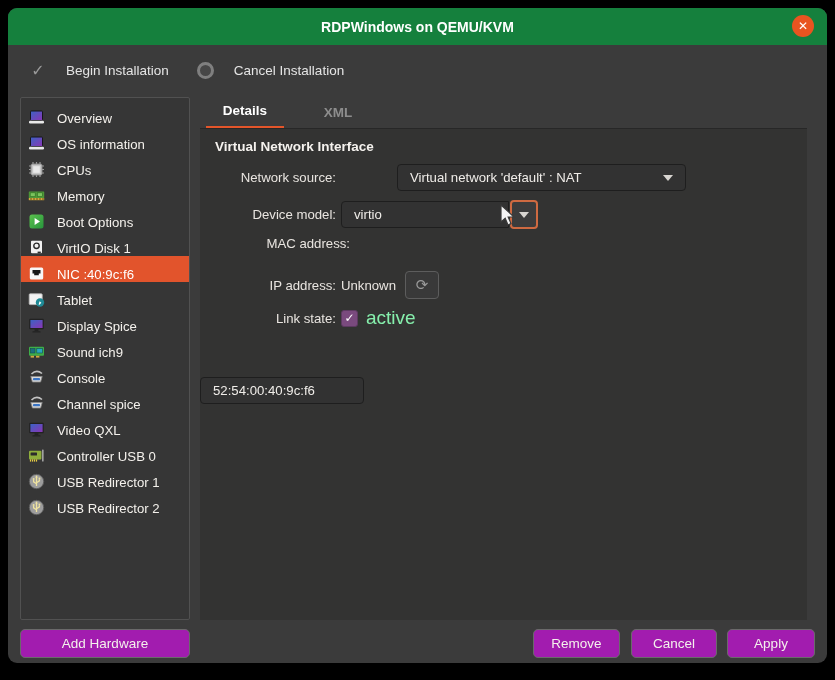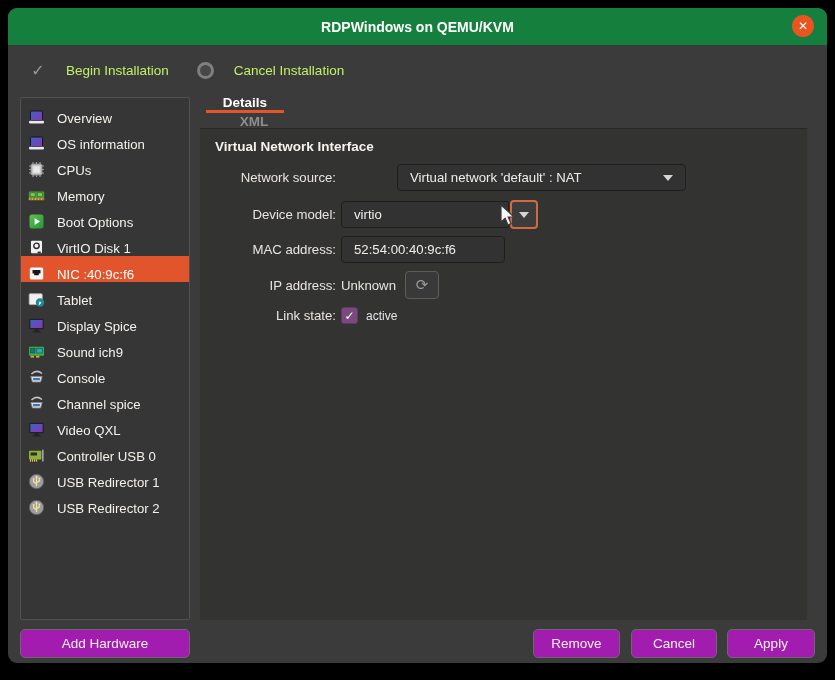--- a/index.html
+++ b/index.html
@@ -9,32 +9,32 @@
   
   .titlebar{position:relative;height:37px;background:#15803d;display:flex;align-items:center;justify-content:center;}
   .titlebar .title{font-size:14px;font-weight:bold;color:#ffffff;}
   .close-btn{position:absolute;right:13px;top:7px;width:22px;height:22px;border-radius:50%;
     background:#e95420;color:#fff;font-size:12px;font-weight:bold;display:flex;align-items:center;justify-content:center;cursor:default;}
   
   .toolbar{height:50px;display:flex;align-items:center;padding-left:22px;background:#3b3b3b;}
   .tb-item{display:flex;align-items:center;margin-right:28px;}
   .tb-check{color:#9a9a9a;font-size:16px;width:16px;text-align:center;margin-right:20px;}
   .tb-circle{width:11px;height:11px;border:3px solid #8c8c8c;border-radius:50%;background:#4a4a4a;margin-right:20px;opacity:.85;}
-  .tb-label{color:#bef264;font-size:13.5px;}
+  .tb-label{color:#e5e5e5;font-size:13.5px;}
   
   .hw-list{position:absolute;left:12px;top:89px;width:170px;height:523px;background:#363636;
     border:1px solid #515151;border-radius:2px;box-sizing:border-box;overflow:hidden;}
   .hw-list ul{list-style:none;margin:0;padding:2px 0 0 0;}
   .hw-row{height:26px;display:flex;align-items:flex-end;padding-left:7px;}
   .hw-row .ic{width:17px;height:17px;margin-right:12px;flex:0 0 17px;}
   .hw-row .lbl{color:#f4f1ec;font-size:13.2px;white-space:nowrap;}
   .hw-row.selected{background:#e2542c;}
   .hw-row.selected .lbl{color:#ffffff;}
   
-  .tabstrip{position:absolute;left:192px;top:87px;height:34px;display:flex;flex-direction:column;}
+  .tabstrip{position:absolute;left:192px;top:87px;height:34px;display:flex;}
   .tab{height:100%;display:flex;align-items:center;justify-content:center;font-size:13.5px;font-weight:bold;box-sizing:border-box;}
   .tab.active{color:#ffffff;border-bottom:3px solid #e4552a;width:78px;margin-left:6px;}
   .tab.inactive{color:#8d8d8d;width:64px;margin-left:22px;}
   .tab-sep{position:absolute;left:192px;top:120px;width:607px;height:1px;background:#272727;}
   
   .pane{position:absolute;left:192px;top:121px;width:607px;height:491px;background:#333332;}
   .section-title{position:absolute;left:15px;top:10px;font-size:13.5px;font-weight:bold;color:#f5f2ee;}
   .frow{position:absolute;left:0;display:flex;align-items:center;}
   .flabel{width:136px;text-align:right;color:#e9e5e0;font-size:13.2px;flex:0 0 136px;}
   .fgap{width:5px;flex:0 0 5px;}
@@ -43,21 +43,21 @@
   .select{justify-content:space-between;}
   .arrow-down{width:0;height:0;border-left:5px solid transparent;border-right:5px solid transparent;border-top:6px solid #d8d5d1;}
   .combo-entry{width:168px;border-radius:4px 0 0 4px;}
   .combo-btn{box-sizing:border-box;width:28px;height:29px;margin-left:1px;background:#3c3c3c;border:2px solid #cf6a41;
     border-radius:4px;display:flex;align-items:center;justify-content:center;}
   .plain-value{color:#e9e5e0;font-size:13.2px;}
   .refresh-btn{box-sizing:border-box;width:34px;height:28px;margin-left:9px;background:#393939;border:1px solid #5d5d5d;
     border-radius:4px;color:#9a9a9a;font-size:15px;display:flex;align-items:center;justify-content:center;}
   .checkbox{width:17px;height:17px;background:#7a4a7e;border:1px solid #5d3a61;border-radius:3px;box-sizing:border-box;
     color:#fff;font-size:12px;font-weight:bold;display:flex;align-items:center;justify-content:center;}
-  .cb-label{margin-left:8px;color:#e5e5e5;font-size:12px;}
+  .cb-label{margin-left:8px;color:#86efac;font-size:19px;}
   
   .btn{box-sizing:border-box;position:absolute;top:621px;height:29px;background:#a21caf;border:1px solid #6a6a6a;
     border-radius:5px;color:#f4f1ec;font-size:13.5px;display:flex;align-items:center;justify-content:center;}
   #add-hw{left:12px;width:170px;}
   #btn-remove{left:525px;width:87px;}
   #btn-cancel{left:623px;width:86px;}
   #btn-apply{left:719px;width:88px;}
   
   .cursor{position:absolute;left:499px;top:204px;width:18px;height:24px;z-index:50;}
 </style>
@@ -321,21 +321,21 @@
       <div class="flabel">Device model:</div>
       <div class="fgap"></div>
       <div class="field combo-entry">
         <span>virtio</span>
       </div>
       <div class="combo-btn">
         <span class="arrow-down"></span>
       </div>
     </div>
 
-    <div class="frow" style="top:107px;">
+    <div class="frow" style="top:107px;flex-direction:column;">
       <div class="flabel">MAC address:</div>
       <div class="fgap"></div>
       <div class="field" style="width:164px;">
         <span>52:54:00:40:9c:f6</span>
       </div>
     </div>
 
     <div class="frow" style="top:142px;height:28px;">
       <div class="flabel">IP address:</div>
       <div class="fgap"></div>

